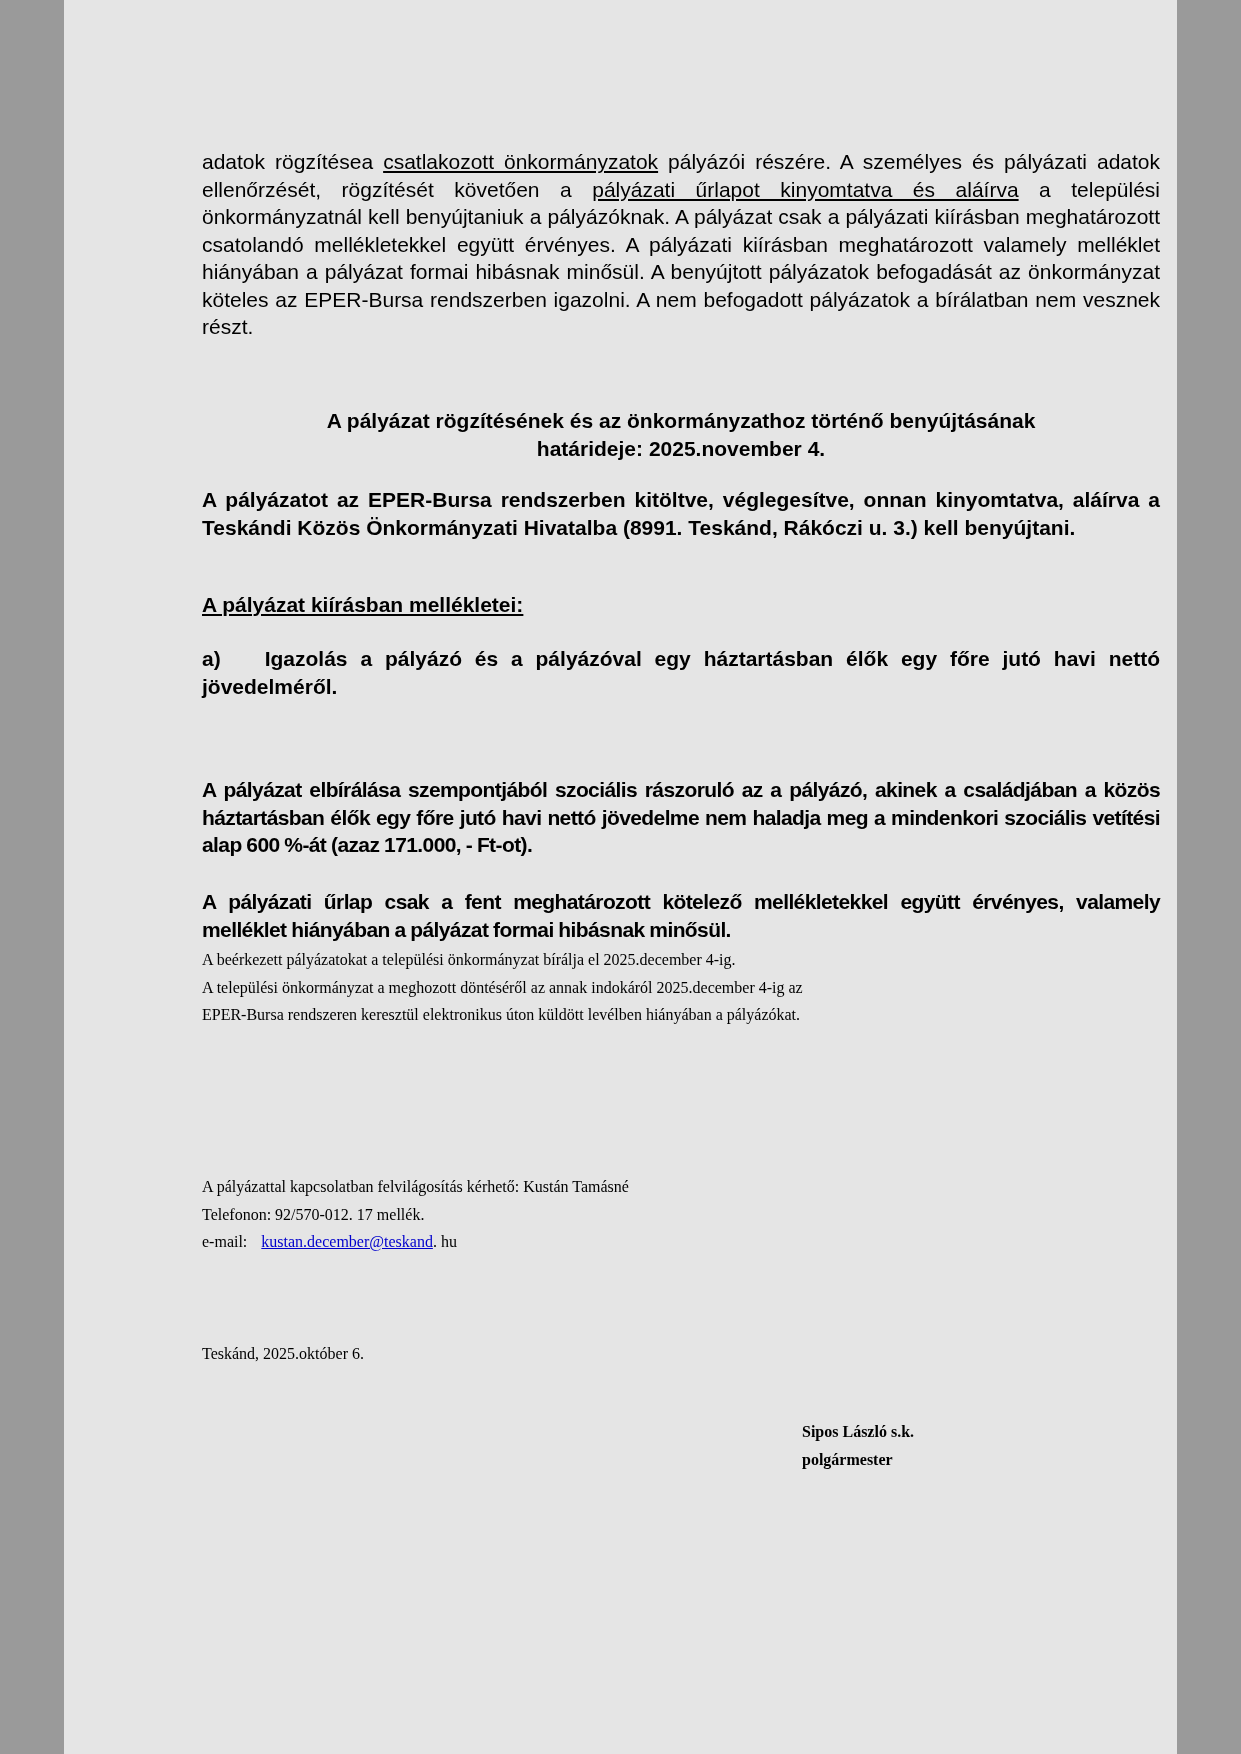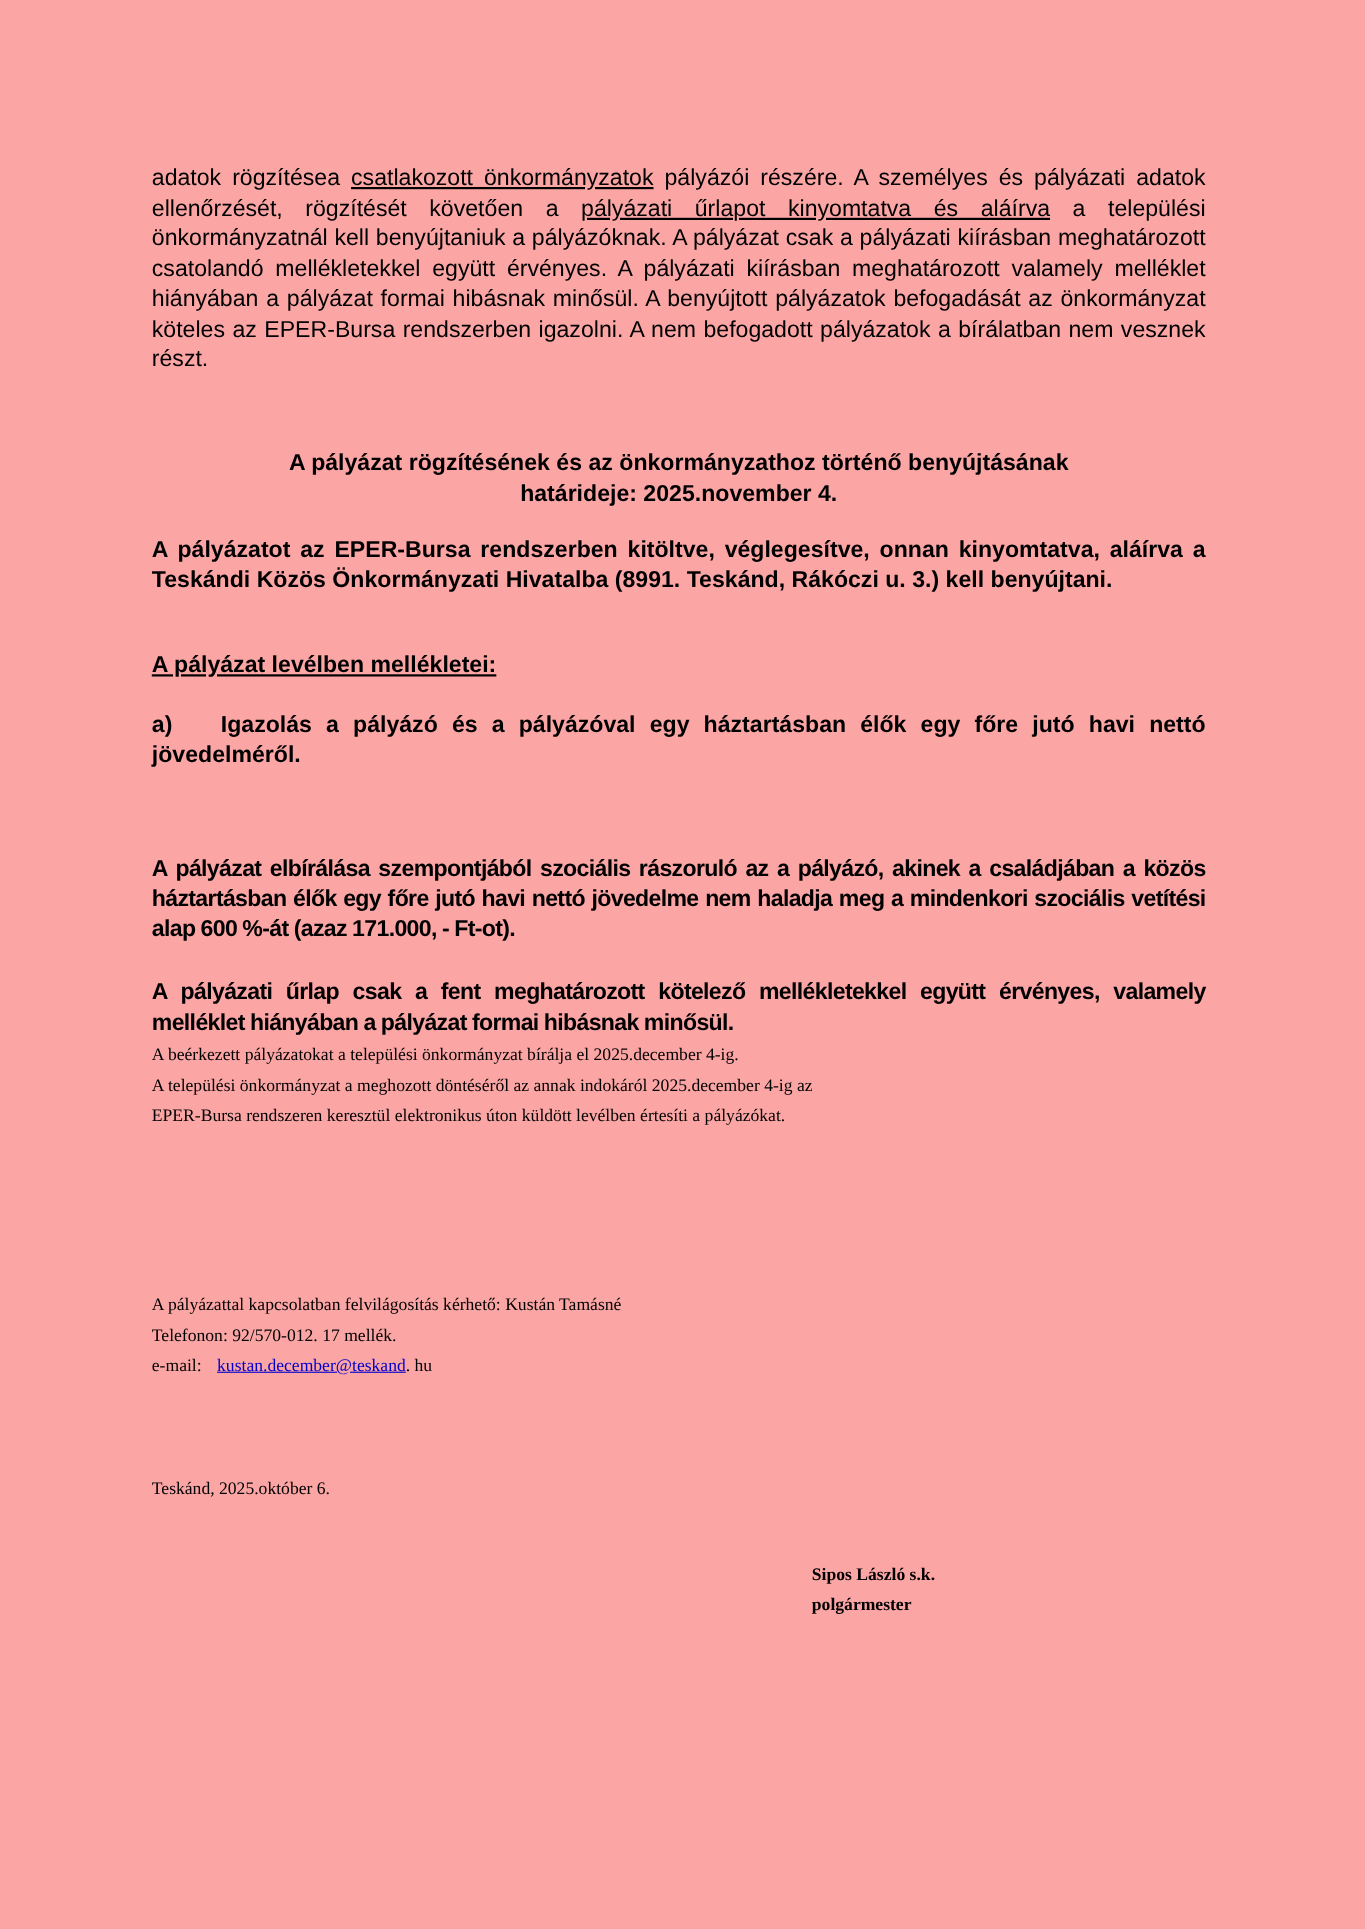--- a/index.html
+++ b/index.html
@@ -1,19 +1,19 @@
 <!DOCTYPE html>
 <html lang="hu"><head>
 <meta charset="utf-8">
 <style>
   html,body{margin:0;padding:0;background:#9a9a9a;}
   .page{
     position:relative;
-    width:1241px;height:1754px;
-    background:#fca5a5;
+    width:1113px;height:1754px;
+    background:#e5e5e5;
     margin:0 auto;
     overflow:hidden;
     color:#000;
   }
   .block{position:absolute;left:138px;width:958px;margin:0;}
   .sans{font-family:"Liberation Sans",sans-serif;font-size:21px;line-height:27.5px;}
   .serif{font-family:"Liberation Serif",serif;font-size:16px;line-height:27.5px;}
   .b{font-weight:bold;margin-top:20px;}
   .j{text-align:justify;}
   .center{text-align:center;}
@@ -31,33 +31,33 @@
   <p class="block sans j" style="top:148px;"><span>adatok rögzítésea </span><span class="u">csatlakozott önkormányzatok</span><span> pályázói részére. A személyes és pályázati adatok ellenőrzését, rögzítését követően a </span><span class="u">pályázati űrlapot kinyomtatva és aláírva</span><span> a települési önkormányzatnál kell benyújtaniuk a pályázóknak. A pályázat csak a pályázati kiírásban meghatározott csatolandó mellékletekkel együtt érvényes. A pályázati kiírásban meghatározott valamely melléklet hiányában a pályázat formai hibásnak minősül. A benyújtott pályázatok befogadását az önkormányzat köteles az EPER-Bursa rendszerben igazolni. A nem befogadott pályázatok a bírálatban nem vesznek részt.</span></p>
 
   <div class="block sans b center" style="top:387px;">
     <div>A pályázat rögzítésének és az önkormányzathoz történő benyújtásának</div>
     <div>határideje: 2025.november 4.</div>
   </div>
 
   <p class="block sans b j" style="top:466px;">A pályázatot az EPER-Bursa rendszerben kitöltve, véglegesítve, onnan kinyomtatva, aláírva a Teskándi Közös Önkormányzati Hivatalba (8991. Teskánd, Rákóczi u. 3.) kell benyújtani.</p>
 
   <div class="block sans b" style="top:571px;">
-    <span class="u">A pályázat levélben mellékletei:</span>
+    <span class="u">A pályázat kiírásban mellékletei:</span>
   </div>
 
   <p class="block sans b j" style="top:625px;"><span>a)</span><span class="marker-gap"></span><span>Igazolás a pályázó és a pályázóval egy háztartásban élők egy főre jutó havi nettó jövedelméről.</span></p>
 
   <p class="block sans b j narrow" style="top:756px;">A pályázat elbírálása szempontjából szociális rászoruló az a pályázó, akinek a családjában a közös háztartásban élők egy főre jutó havi nettó jövedelme nem haladja meg a mindenkori szociális vetítési alap 600 %-át (azaz 171.000, - Ft-ot).</p>
 
   <p class="block sans b j narrow" style="top:868px;">A pályázati űrlap csak a fent meghatározott kötelező mellékletekkel együtt érvényes, valamely melléklet hiányában a pályázat formai hibásnak minősül.</p>
 
   <div class="block serif" style="top:946px;">
     <div>A beérkezett pályázatokat a települési önkormányzat bírálja el 2025.december 4-ig.</div>
     <div>A települési önkormányzat a meghozott döntéséről az annak indokáról 2025.december 4-ig az</div>
-    <div>EPER-Bursa rendszeren keresztül elektronikus úton küldött levélben értesíti a pályázókat.</div>
+    <div>EPER-Bursa rendszeren keresztül elektronikus úton küldött levélben hiányában a pályázókat.</div>
   </div>
 
 
   <div class="block serif" style="top:1173px;">
     <div>A pályázattal kapcsolatban felvilágosítás kérhető: Kustán Tamásné</div>
     <div>Telefonon: 92/570-012. 17 mellék.</div>
     <div><span>e-mail:</span><a class="mail">kustan.december@teskand</a><span>. hu</span></div>
   </div>
 
   <div class="block serif" style="top:1340px;">Teskánd, 2025.október 6.</div>

